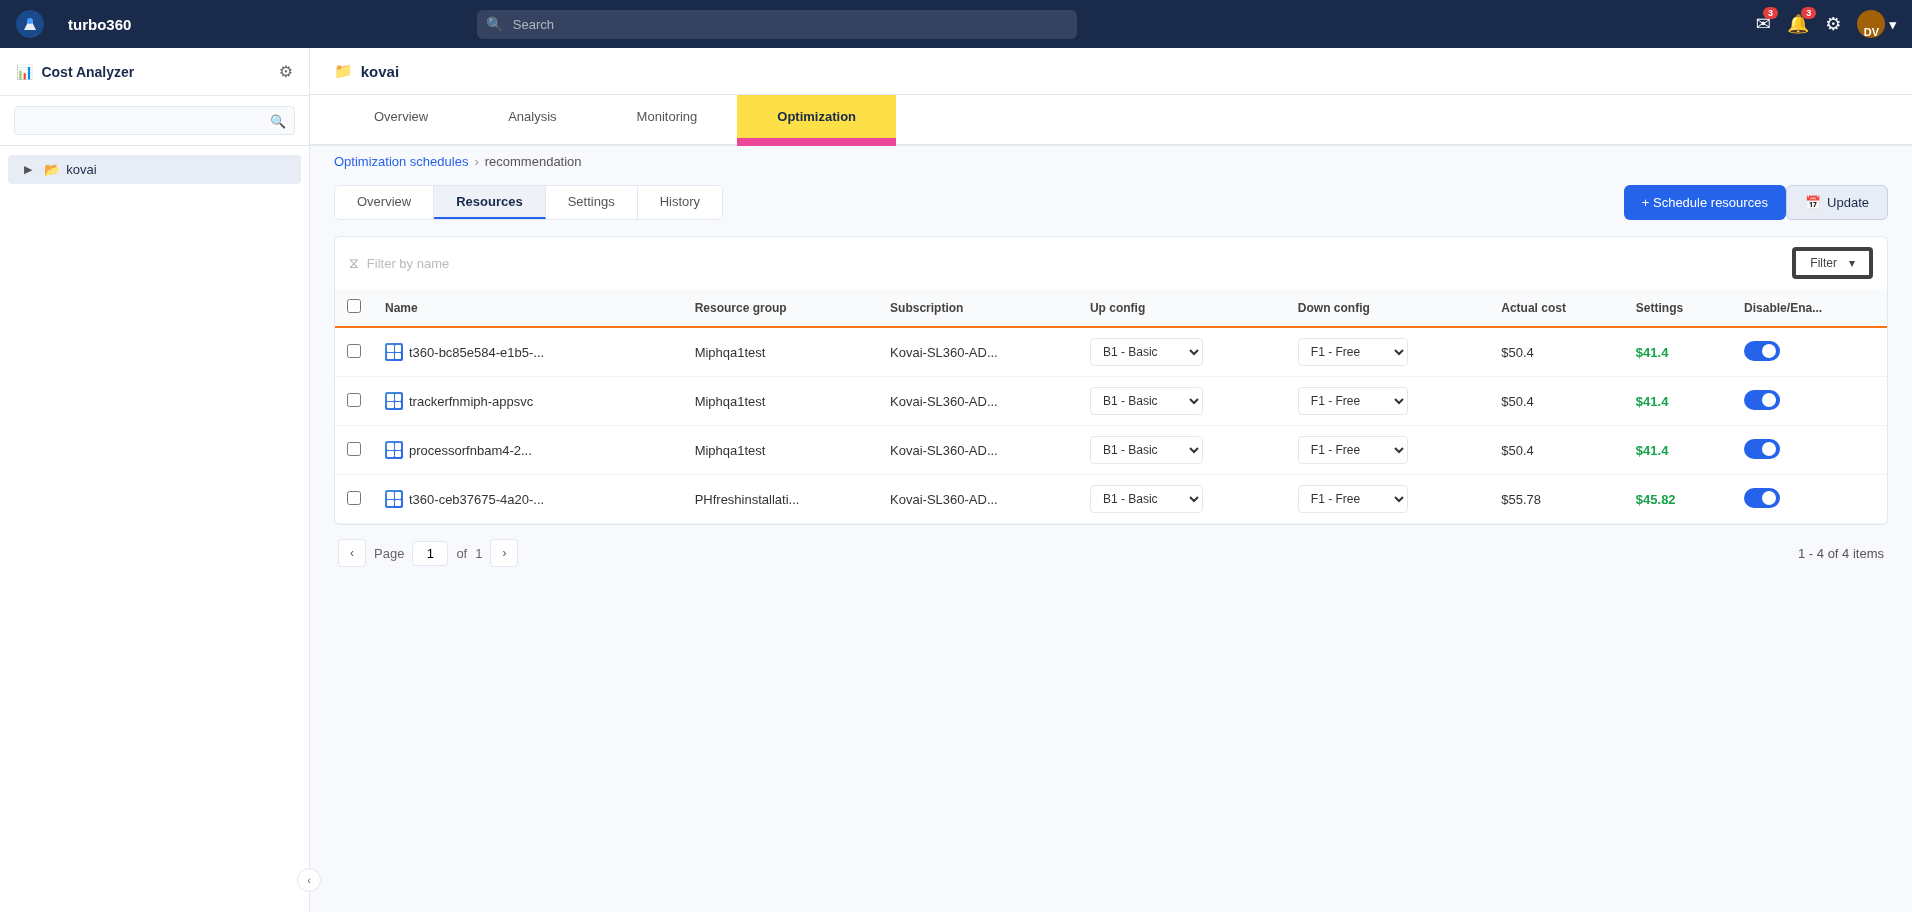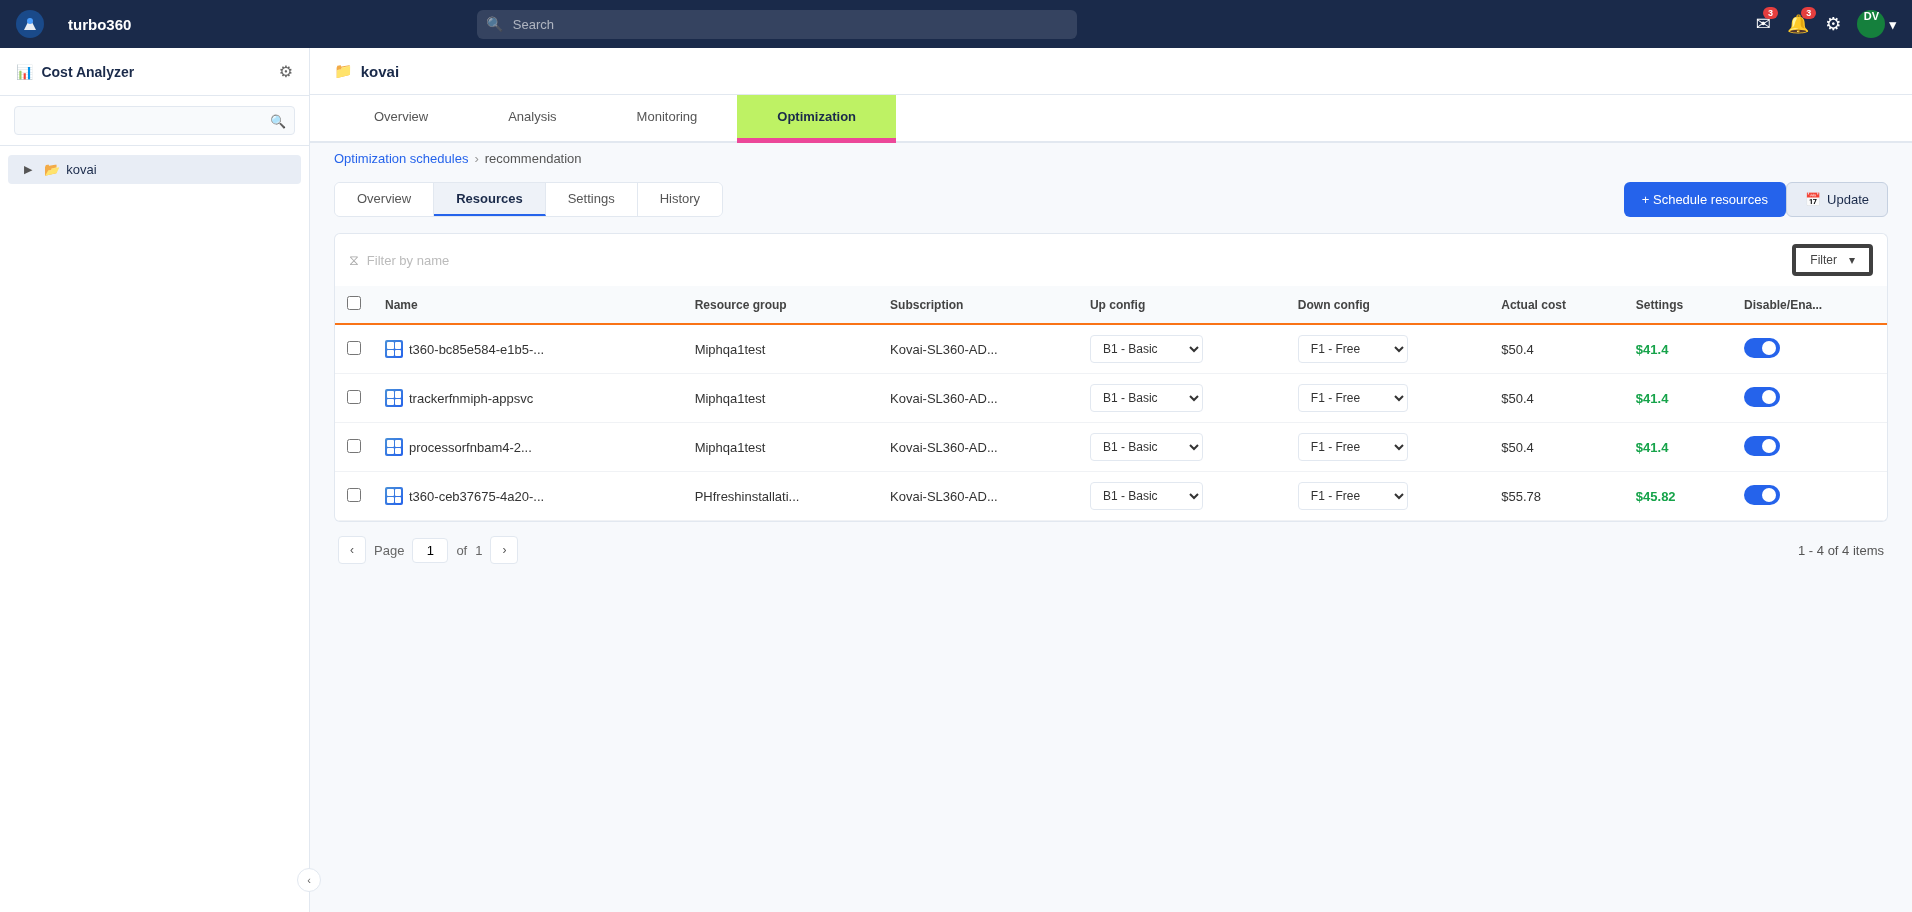--- a/index.html
+++ b/index.html
@@ -84,24 +84,24 @@
       font-size: 13px;
       display: flex;
       align-items: center;
       gap: 4px;
       cursor: pointer;
     }
     .avatar-circle {
       width: 28px;
       height: 28px;
       border-radius: 50%;
-      background: #15803d;
+      background: #a16207;
       color: white;
       display: flex;
-      align-items: flex-start;
+      align-items: flex-end;
       justify-content: center;
       font-size: 11px;
       font-weight: 700;
     }
 
     
     .main-layout {
       display: flex;
       flex: 1;
       overflow: hidden;
@@ -236,22 +236,22 @@
       padding: 14px 40px;
       font-size: 13px;
       color: #555;
       cursor: pointer;
       border-bottom: 2px solid transparent;
       margin-bottom: -2px;
       font-weight: 500;
     }
     .top-tab.active {
       color: #1a2a4a;
-      border-bottom: 5px solid #ec4899;
-      background: #bef264;
+      border-bottom: 8px solid #ec4899;
+      background: #fde047;
       font-weight: 600;
     }
 
     
     .inner-content {
       padding: 8px 24px;
     }
 
     
     .breadcrumb {

